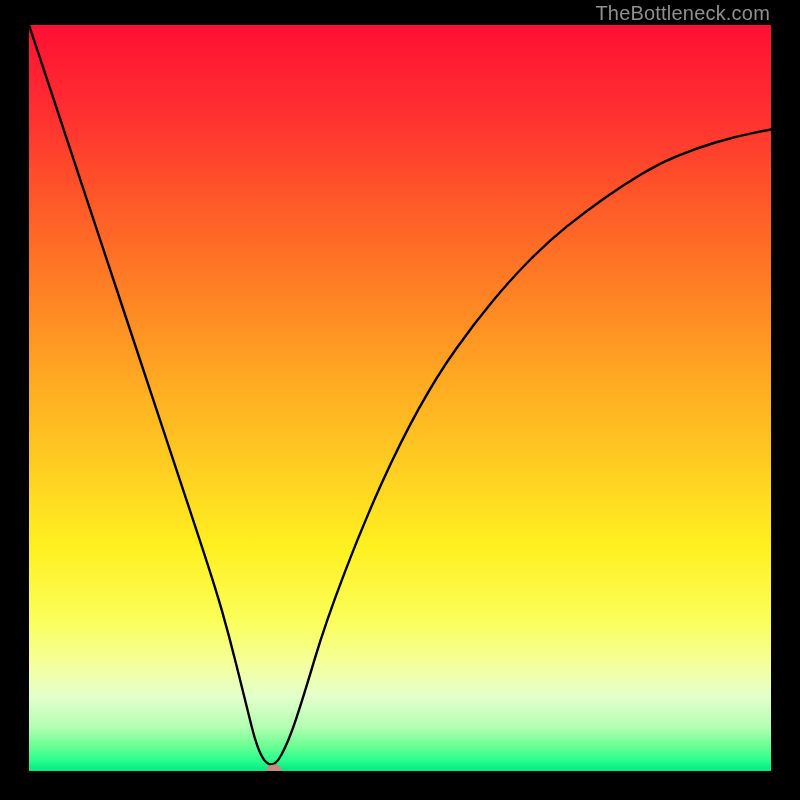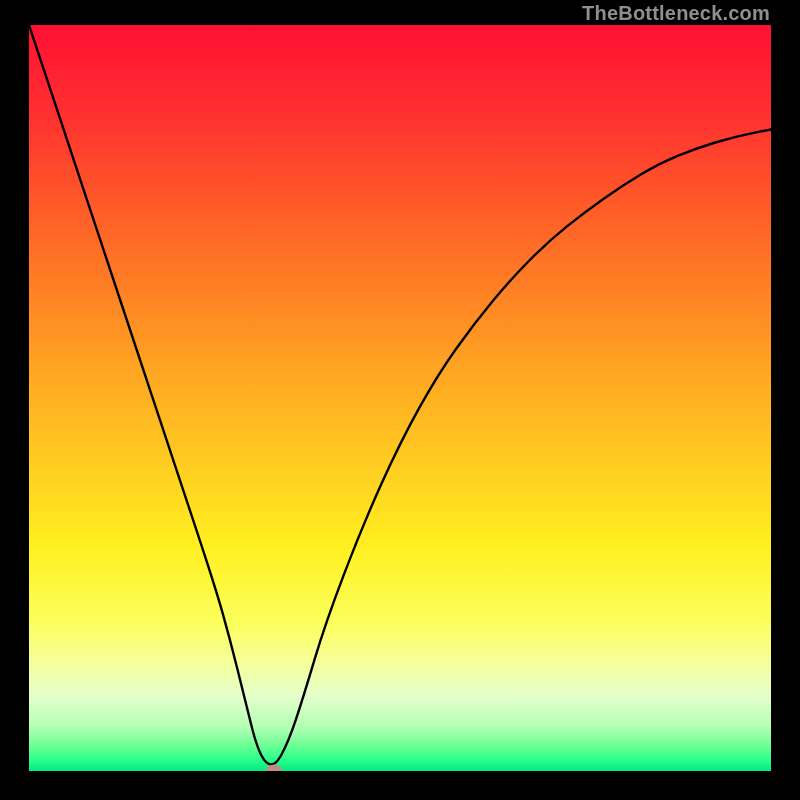--- a/index.html
+++ b/index.html
@@ -29,21 +29,21 @@
   .gradient {
     position: absolute;
     inset: 0;
   }
   .watermark {
     position: absolute;
     top: 2px;
     right: 30px;
     font-family: Arial, Helvetica, sans-serif;
     font-size: 20px;
-    font-weight: 700;
+    font-weight: 400;
     color: #8f8f8f;
     letter-spacing: 0.2px;
   }
   svg.curve {
     position: absolute;
     inset: 0;
   }
   .marker {
     position: absolute;
     width: 15px;

